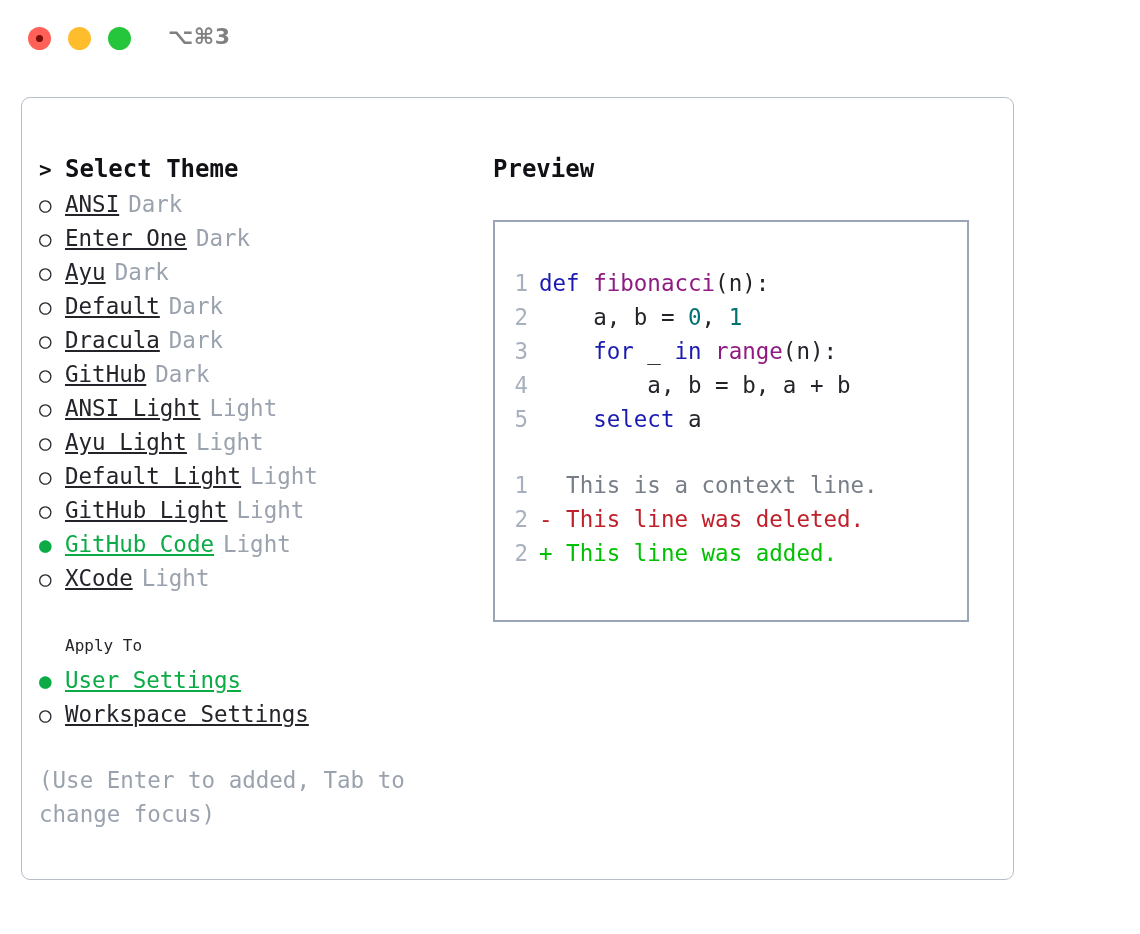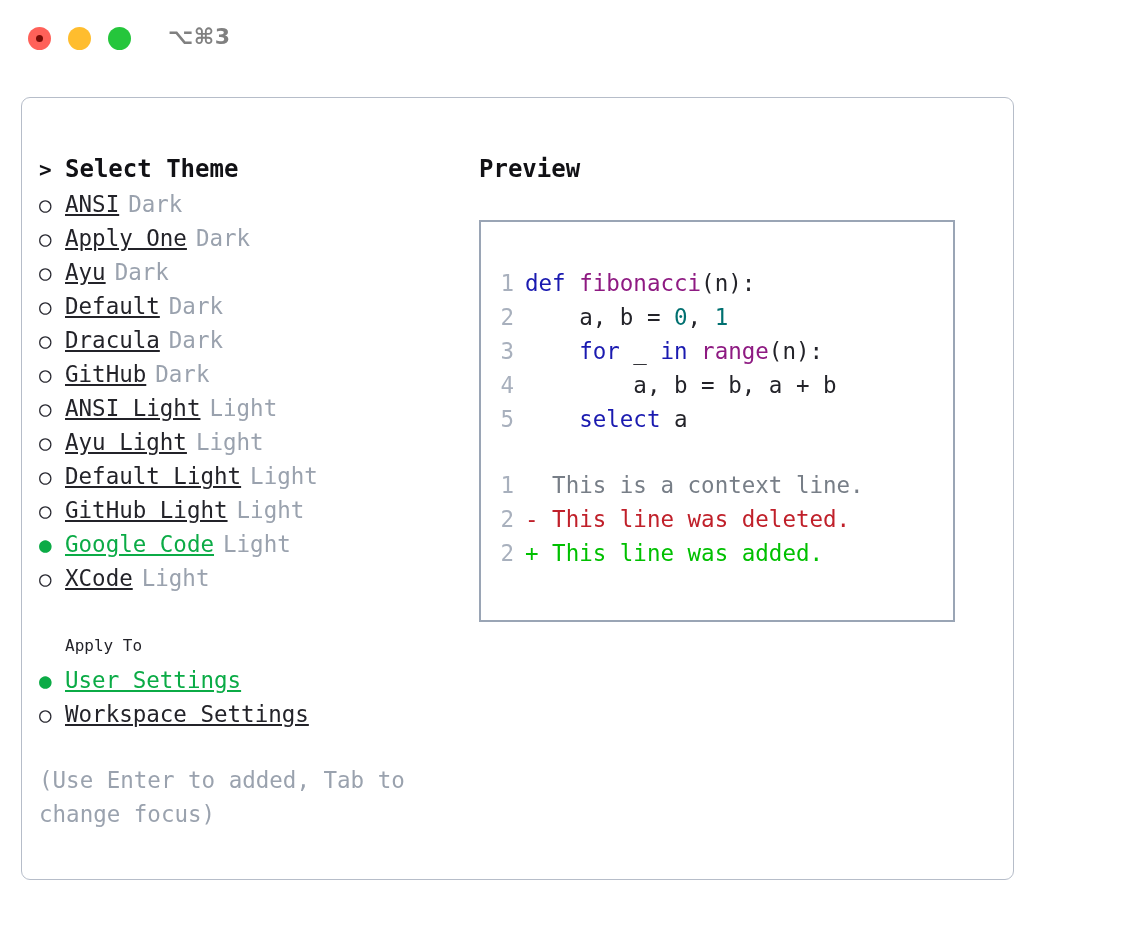--- a/index.html
+++ b/index.html
@@ -136,21 +136,21 @@
     margin-top: 32px;
     width: 405px;
     font-size: 22.5px;
     line-height: 34px;
     color: #9aa2ae;
   }
 
   
   #right-col {
     position: absolute;
-    left: 457px;
+    left: 471px;
     top: 53px;
     width: 490px;
   }
   #preview-title {
     font-size: 24px;
     font-weight: bold;
     color: #111115;
     line-height: 36px;
   }
   #preview-box {
@@ -213,21 +213,21 @@
       </div>
 
       <div id="theme-items">
           <div class="row">
             <span class="marker">○</span>
             <span class="label">ANSI</span>
             <span class="variant">Dark</span>
           </div>
           <div class="row">
             <span class="marker">○</span>
-            <span class="label">Apply One</span>
+            <span class="label">Enter One</span>
             <span class="variant">Dark</span>
           </div>
           <div class="row">
             <span class="marker">○</span>
             <span class="label">Ayu</span>
             <span class="variant">Dark</span>
           </div>
           <div class="row">
             <span class="marker">○</span>
             <span class="label">Default</span>
@@ -258,21 +258,21 @@
             <span class="label">Default Light</span>
             <span class="variant">Light</span>
           </div>
           <div class="row">
             <span class="marker">○</span>
             <span class="label">GitHub Light</span>
             <span class="variant">Light</span>
           </div>
           <div class="row">
             <span class="marker sel">●</span>
-            <span class="label sel">Google Code</span>
+            <span class="label sel">GitHub Code</span>
             <span class="variant">Light</span>
           </div>
           <div class="row">
             <span class="marker">○</span>
             <span class="label">XCode</span>
             <span class="variant">Light</span>
           </div>
         </div>
 
       <div id="apply-section">

